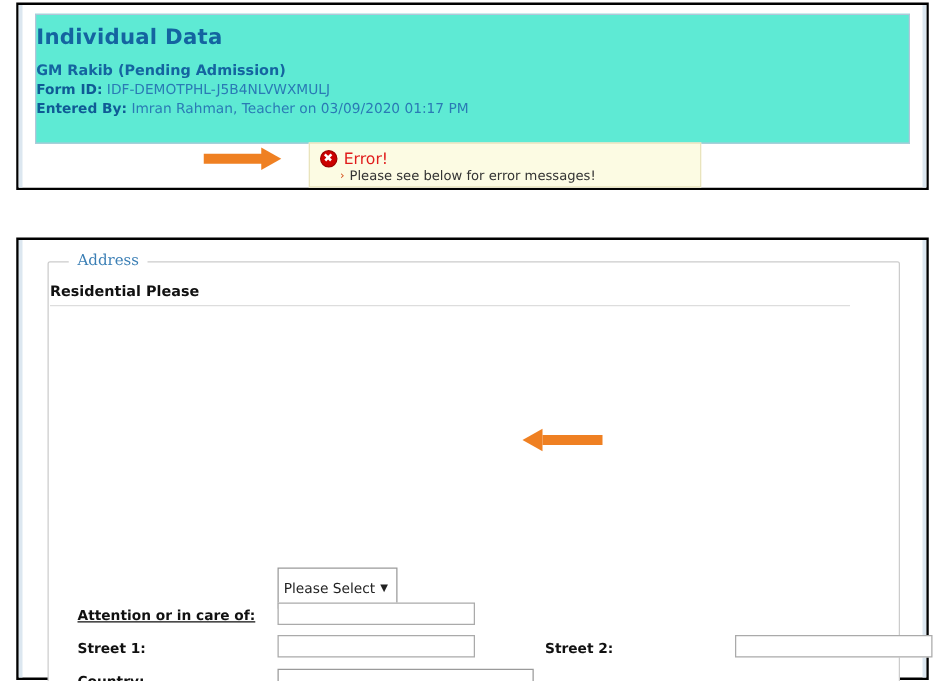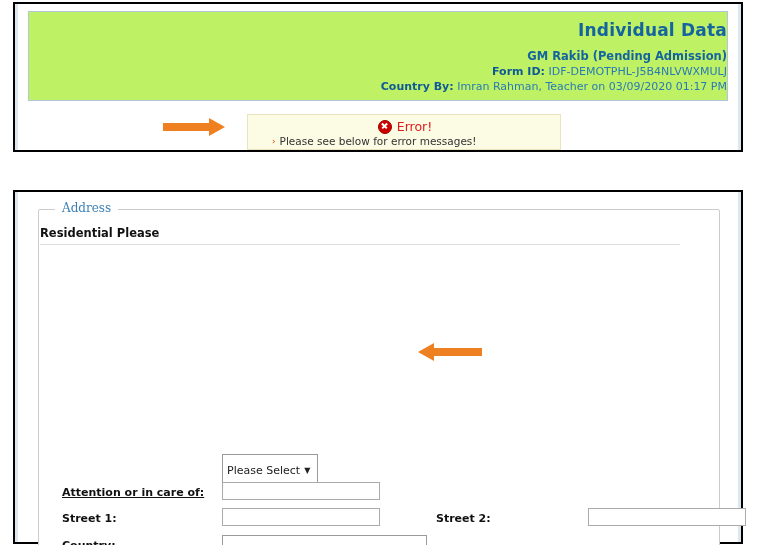--- a/index.html
+++ b/index.html
@@ -37,25 +37,25 @@
     border-left: 3px solid #dce7f0;
     border-right: 3px solid #dce7f0;
     box-sizing: border-box;
   }
 
   .header-box {
     position: absolute;
     left: 10px;
     top: 7px;
     width: 700px;
-    height: 90px;
-    background: #bef264;
+    height: 104px;
+    background: #5eead4;
     border: 1px solid #b3c6d9;
     box-sizing: border-box;
-    text-align: right;
+    text-align: left;
   }
   .header-title {
     margin-top: 8px;
     font-size: 17px;
     font-weight: bold;
     color: #1464a0;
     letter-spacing: 0.2px;
   }
   .header-sub1 {
     margin-top: 9px;
@@ -86,21 +86,20 @@
     height: 36px;
     background: #fcfbe3;
     border: 1px solid #e9e4bd;
     box-sizing: border-box;
     padding: 4px 6px 0 8px;
   }
   .error-row {
     display: flex;
     align-items: center;
     gap: 5px;
-    justify-content: center;
   }
   .error-icon {
     width: 12px;
     height: 12px;
     border-radius: 50%;
     background: #cc0000;
     border: 1px solid #9e0000;
     position: relative;
     flex: 0 0 auto;
   }
@@ -278,21 +277,21 @@
     <div class="top-panel-inner">
 
       <div class="header-box">
         <div class="header-title">Individual Data</div>
         <div class="header-sub1">GM Rakib (Pending Admission)</div>
         <div class="header-line">
           <span class="lbl">Form ID:</span>
           <span class="val">IDF-DEMOTPHL-J5B4NLVWXMULJ</span>
         </div>
         <div class="header-line">
-          <span class="lbl">Country By:</span>
+          <span class="lbl">Entered By:</span>
           <span class="val">Imran Rahman, Teacher on 03/09/2020 01:17 PM</span>
         </div>
       </div>
 
       <div class="error-box">
         <div class="error-row">
           <span class="error-icon"></span>
           <span class="error-title">Error!</span>
         </div>
         <div class="error-detail">

